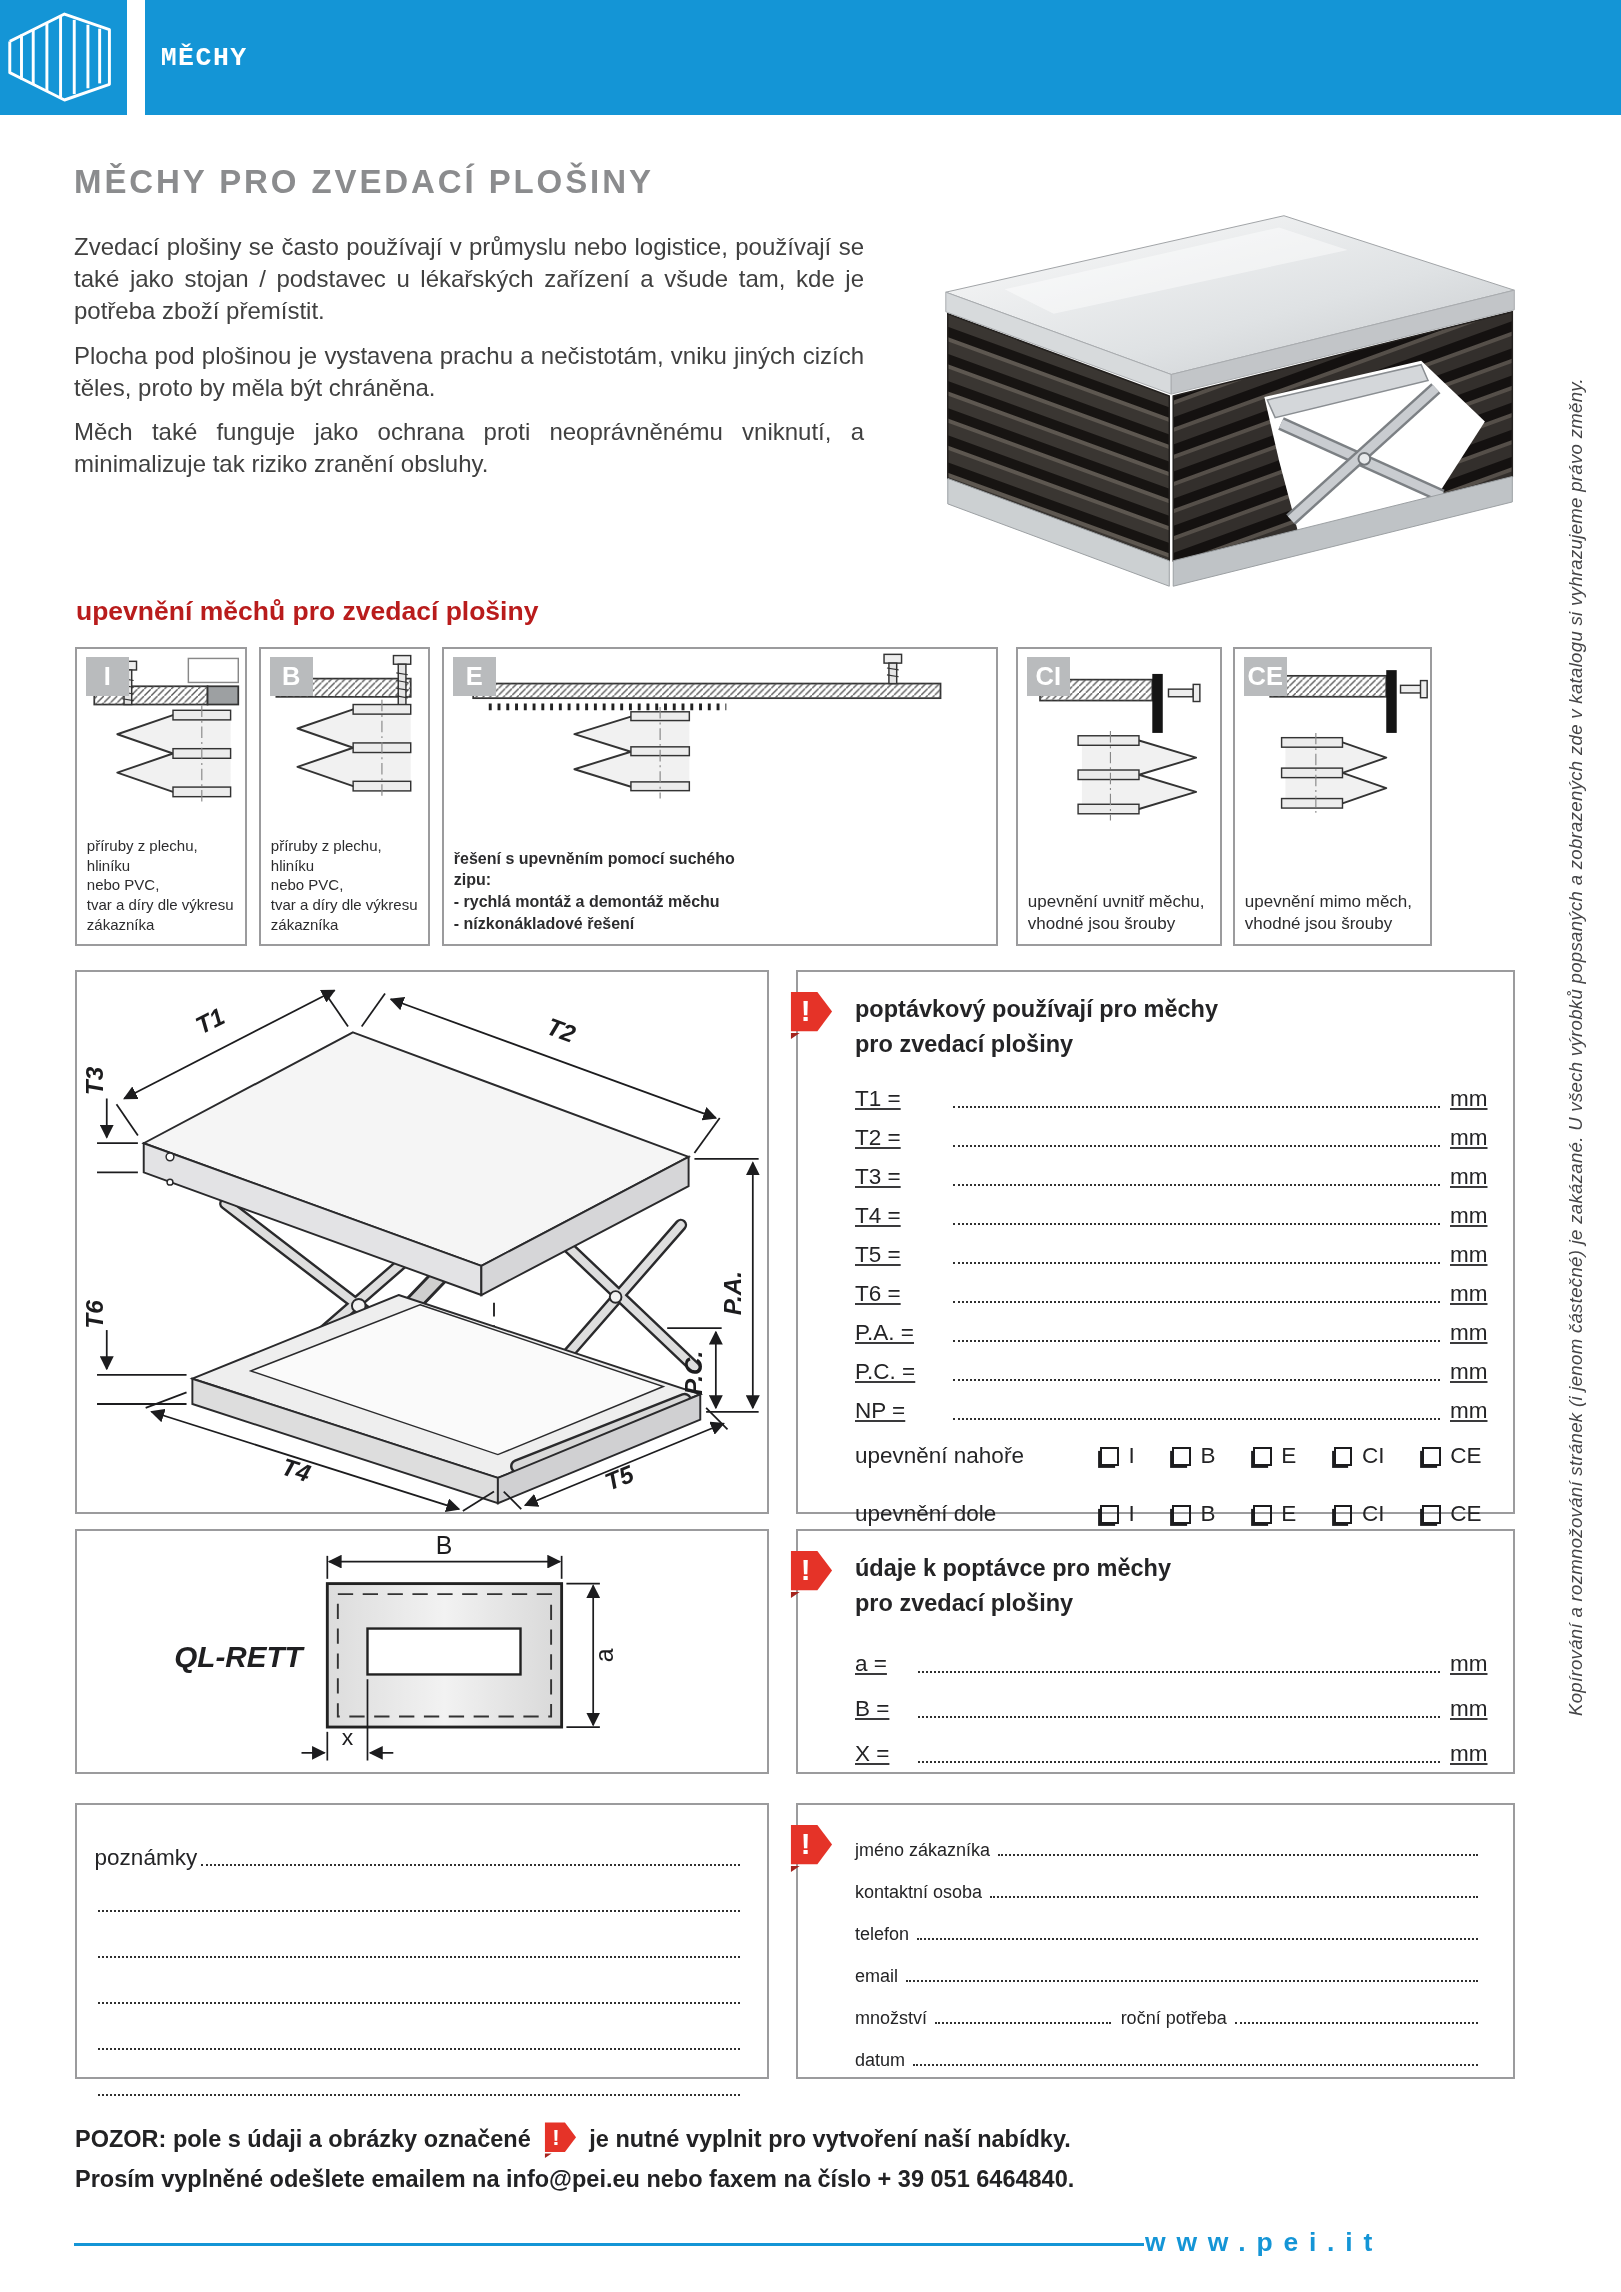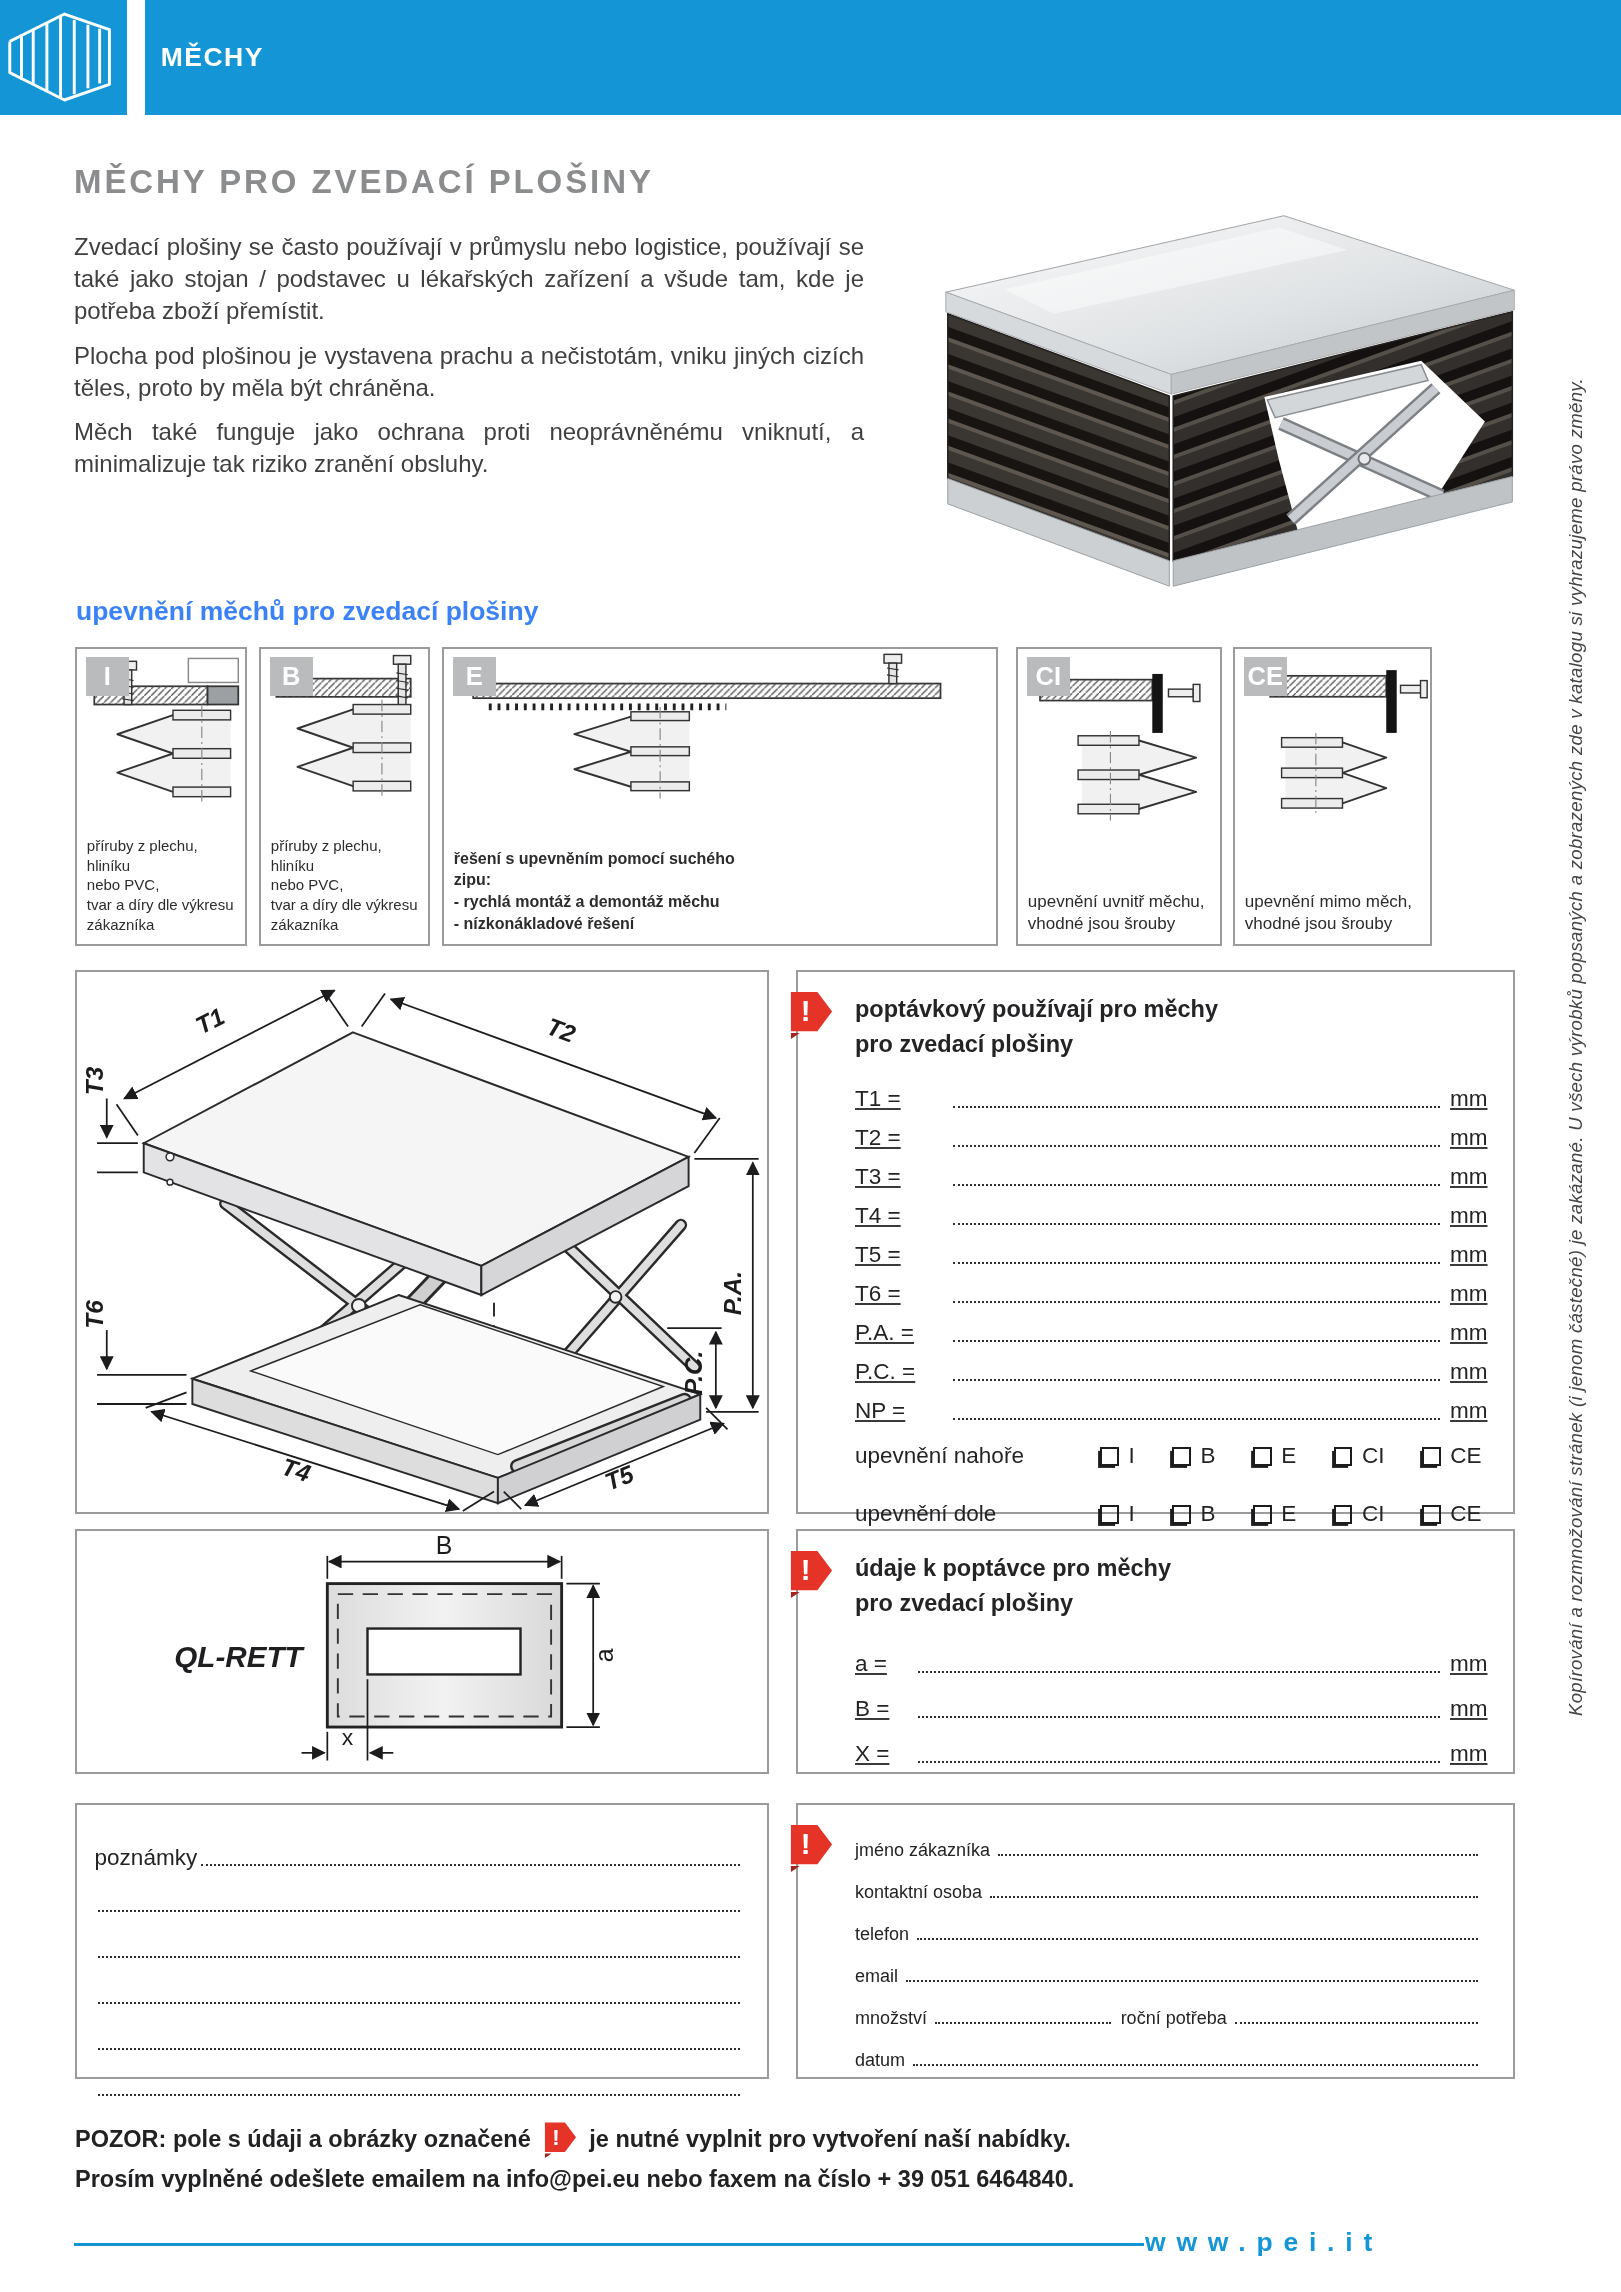--- a/index.html
+++ b/index.html
@@ -3,30 +3,30 @@
 <meta charset="utf-8">
 <style>
   html,body{margin:0;padding:0;background:#ffffff;}
   body{font-family:"Liberation Sans", sans-serif;color:#3a3a3c;}
   #page{position:relative;width:1621px;height:2293px;background:#fff;overflow:hidden;}
 
   
   .logo-box{position:absolute;left:0;top:0;width:127px;height:115px;background:#1495d6;}
   .title-bar{position:absolute;left:145px;top:0;width:1476px;height:115px;background:#1495d6;
              display:flex;align-items:center;}
-  .title-bar span{color:#fff;font-size:26.5px;font-weight:bold;letter-spacing:1.5px;padding-left:15.7px;}
+  .title-bar span{color:#fff;font-size:26.5px;font-weight:bold;letter-spacing:1.5px;padding-left:15.7px;font-family:Liberation Mono, monospace;}
 
   
   .h1{position:absolute;left:74px;top:163px;font-size:33px;font-weight:bold;color:#8b8c8e;letter-spacing:2.9px;}
   .intro{position:absolute;left:74px;top:231px;width:790px;}
   .intro p{margin:0 0 12.7px 0;font-size:24px;line-height:32px;text-align:justify;color:#404040;}
   .photo{position:absolute;left:887px;top:196px;width:642px;height:407px;}
 
   
-  .h2{position:absolute;left:76px;top:596px;font-size:26.5px;font-weight:bold;color:#3b82f6;}
+  .h2{position:absolute;left:76px;top:596px;font-size:26.5px;font-weight:bold;color:#b91c1c;}
   .fix-box{position:absolute;top:647px;height:299px;border:2px solid #9b9b9d;background:#fff;box-sizing:border-box;}
   .fb-i{left:75px;width:172px;} .fb-b{left:259px;width:171px;} .fb-e{left:442px;width:556px;}
   .fb-ci{left:1016px;width:206px;} .fb-ce{left:1233px;width:199px;}
   .badge{position:absolute;left:8.8px;top:7.8px;width:43px;height:39px;background:#b9bbbd;color:#fff;
          font-size:25.5px;font-weight:bold;display:flex;align-items:center;justify-content:center;z-index:2;}
   .fix-draw{position:absolute;left:0;top:3.9px;width:100%;height:176px;}
   .caption{position:absolute;left:9.8px;right:5.9px;bottom:9.8px;font-size:15px;line-height:19.6px;color:#2c2c2e;}
   .fb-e .caption{font-size:16px;line-height:21.6px;font-weight:bold;}
   .fb-ci .caption,.fb-ce .caption{font-size:17px;line-height:21.6px;}
 

